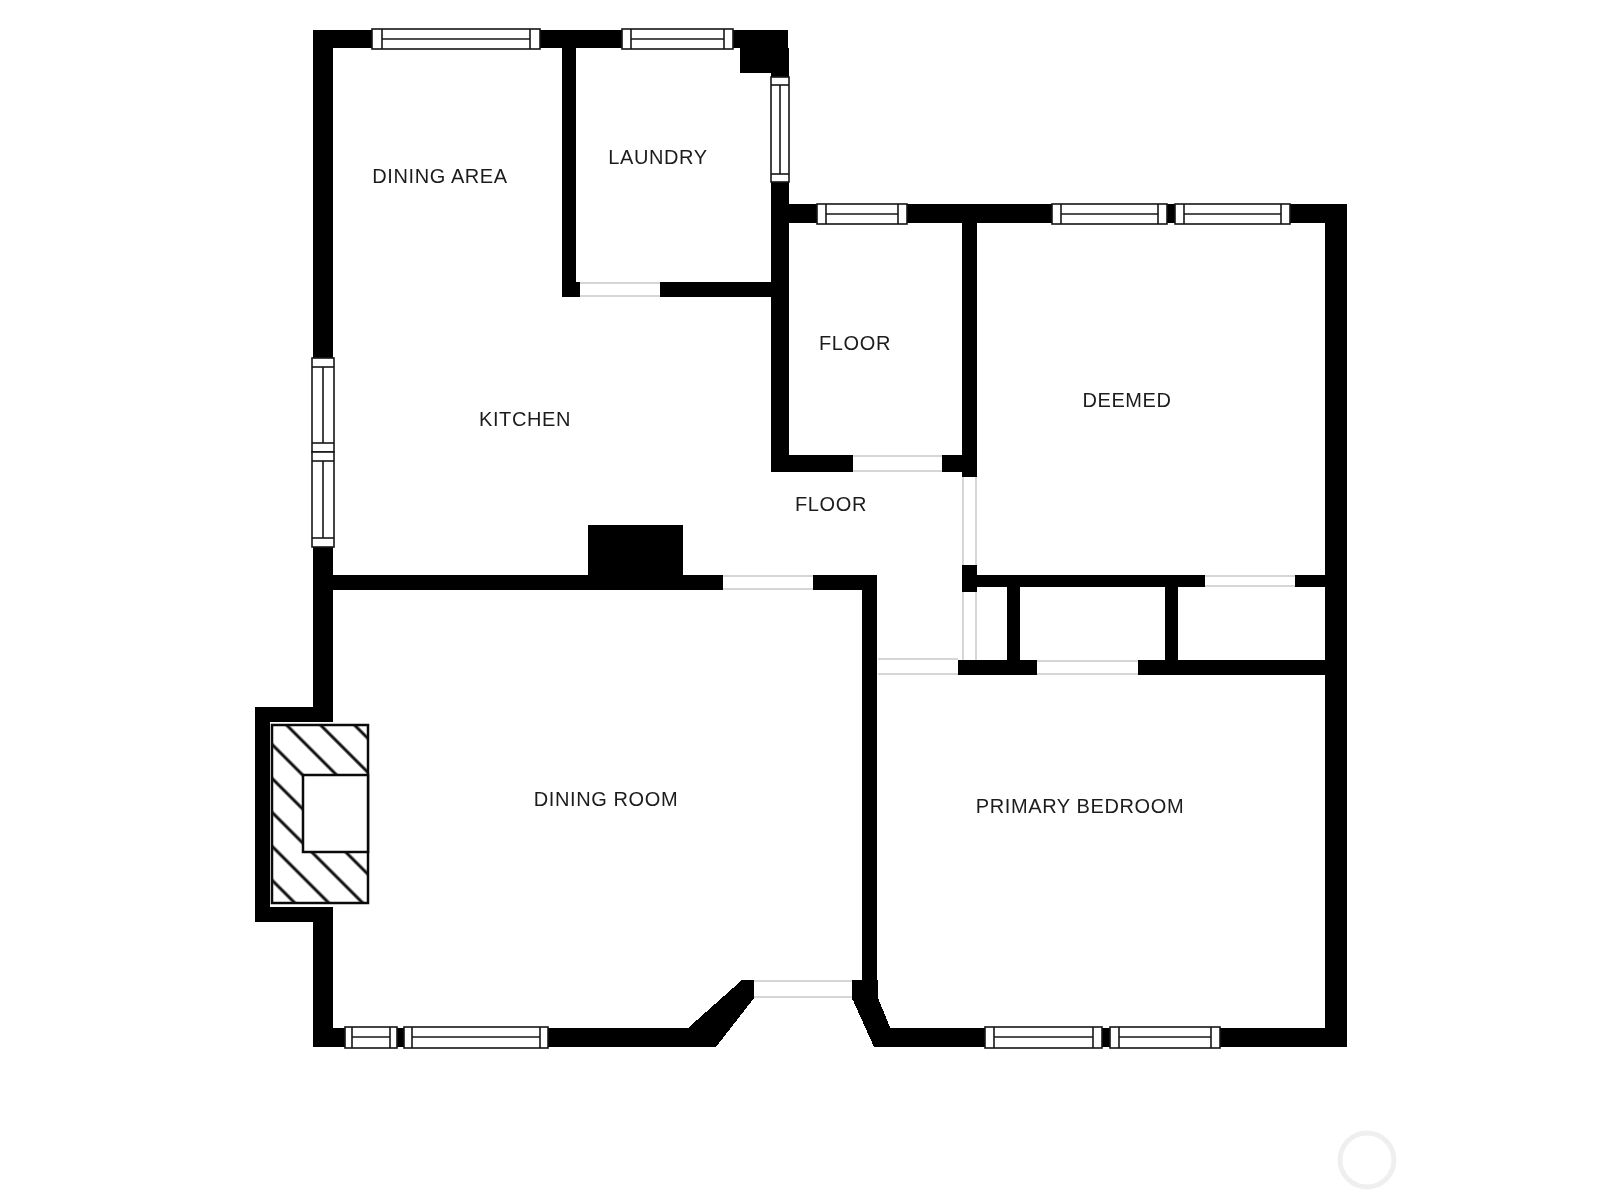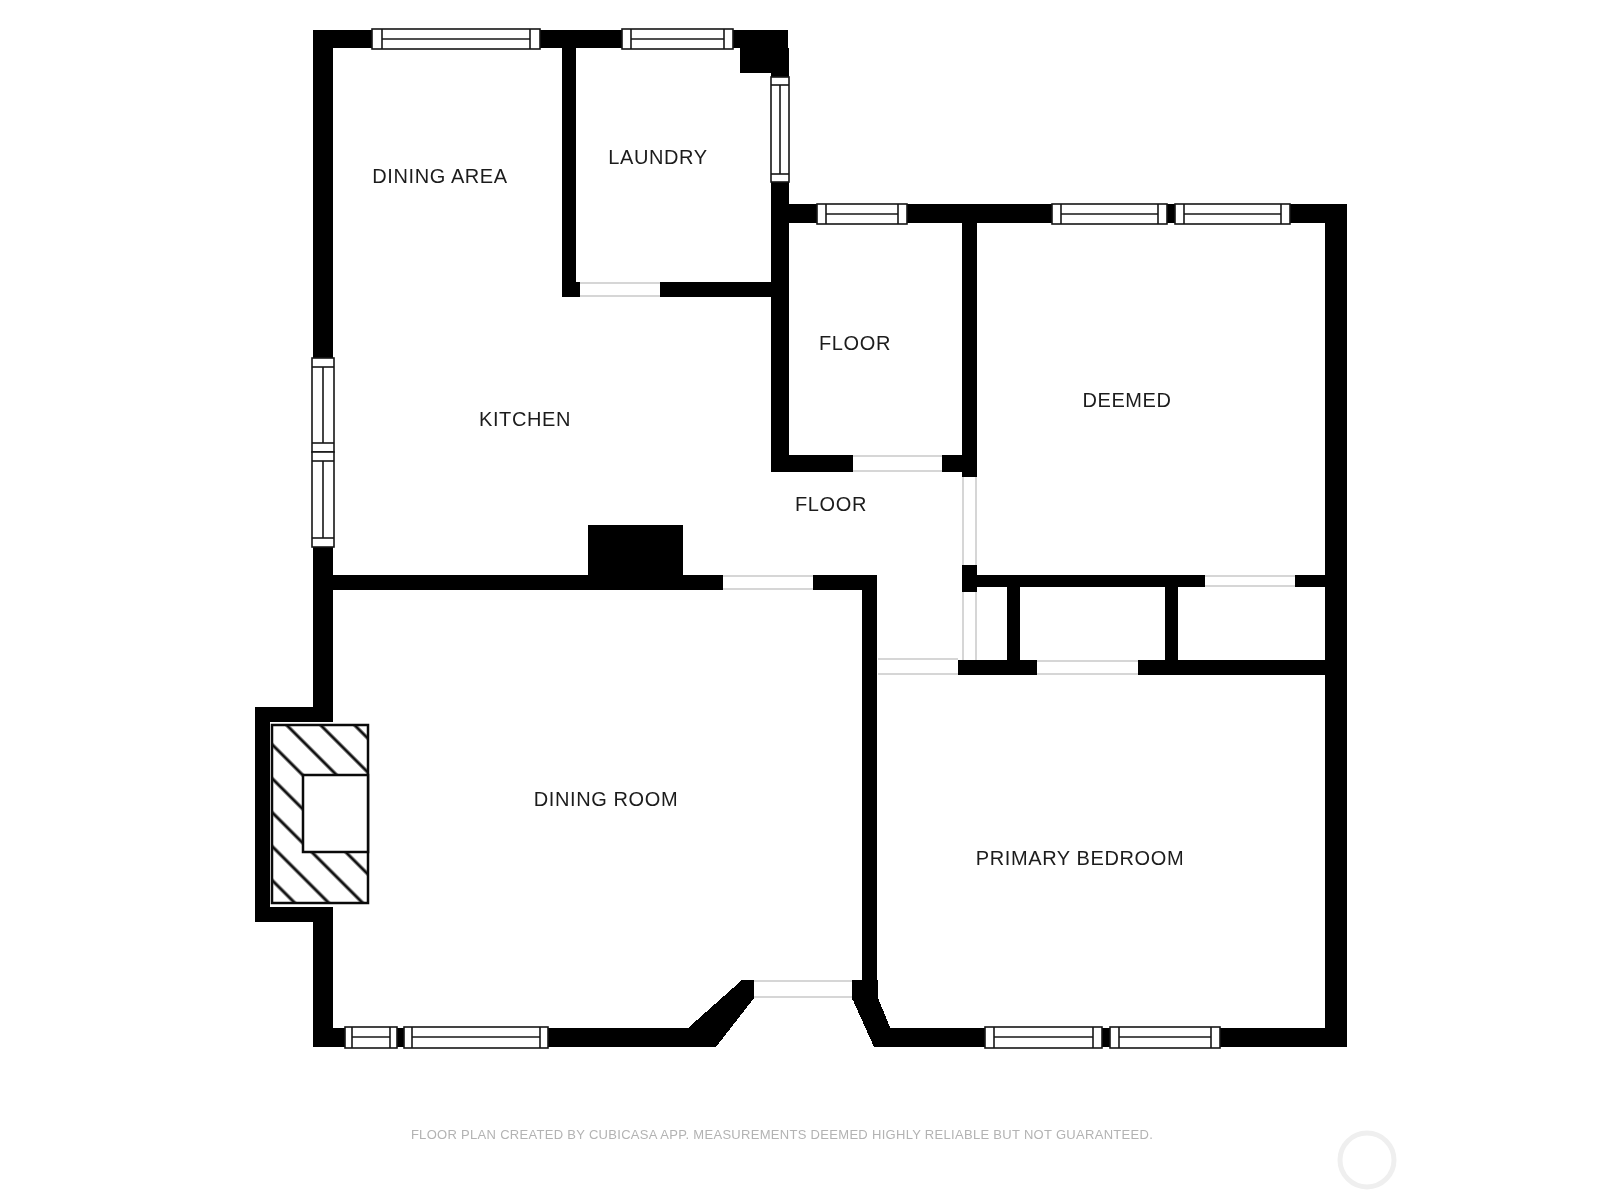--- a/index.html
+++ b/index.html
@@ -226,17 +226,16 @@
     <circle cx="1367" cy="1160" r="27" fill="none" stroke="#efefef" stroke-width="5"></circle>
   </svg>
 
   <div class="room-label" style="left:440px;top:176px">DINING AREA</div>
   <div class="room-label" style="left:658px;top:157px">LAUNDRY</div>
   <div class="room-label" style="left:855px;top:343px">FLOOR</div>
   <div class="room-label" style="left:1127px;top:400px">DEEMED</div>
   <div class="room-label" style="left:525px;top:419px">KITCHEN</div>
   <div class="room-label" style="left:831px;top:504px">FLOOR</div>
   <div class="room-label" style="left:606px;top:799px">DINING ROOM</div>
-  <div class="room-label" style="left:1080px;top:858px">PRIMARY BEDROOM</div>
-
-  <div class="footer">FLOOR PLAN CREATED BY CUBICASA APP. MEASUREMENTS DEEMED HIGHLY RELIABLE BUT NOT GUARANTEED.</div>
+  <div class="room-label" style="left:1080px;top:806px">PRIMARY BEDROOM</div>
+
 
 </div>
 
 </body></html>

